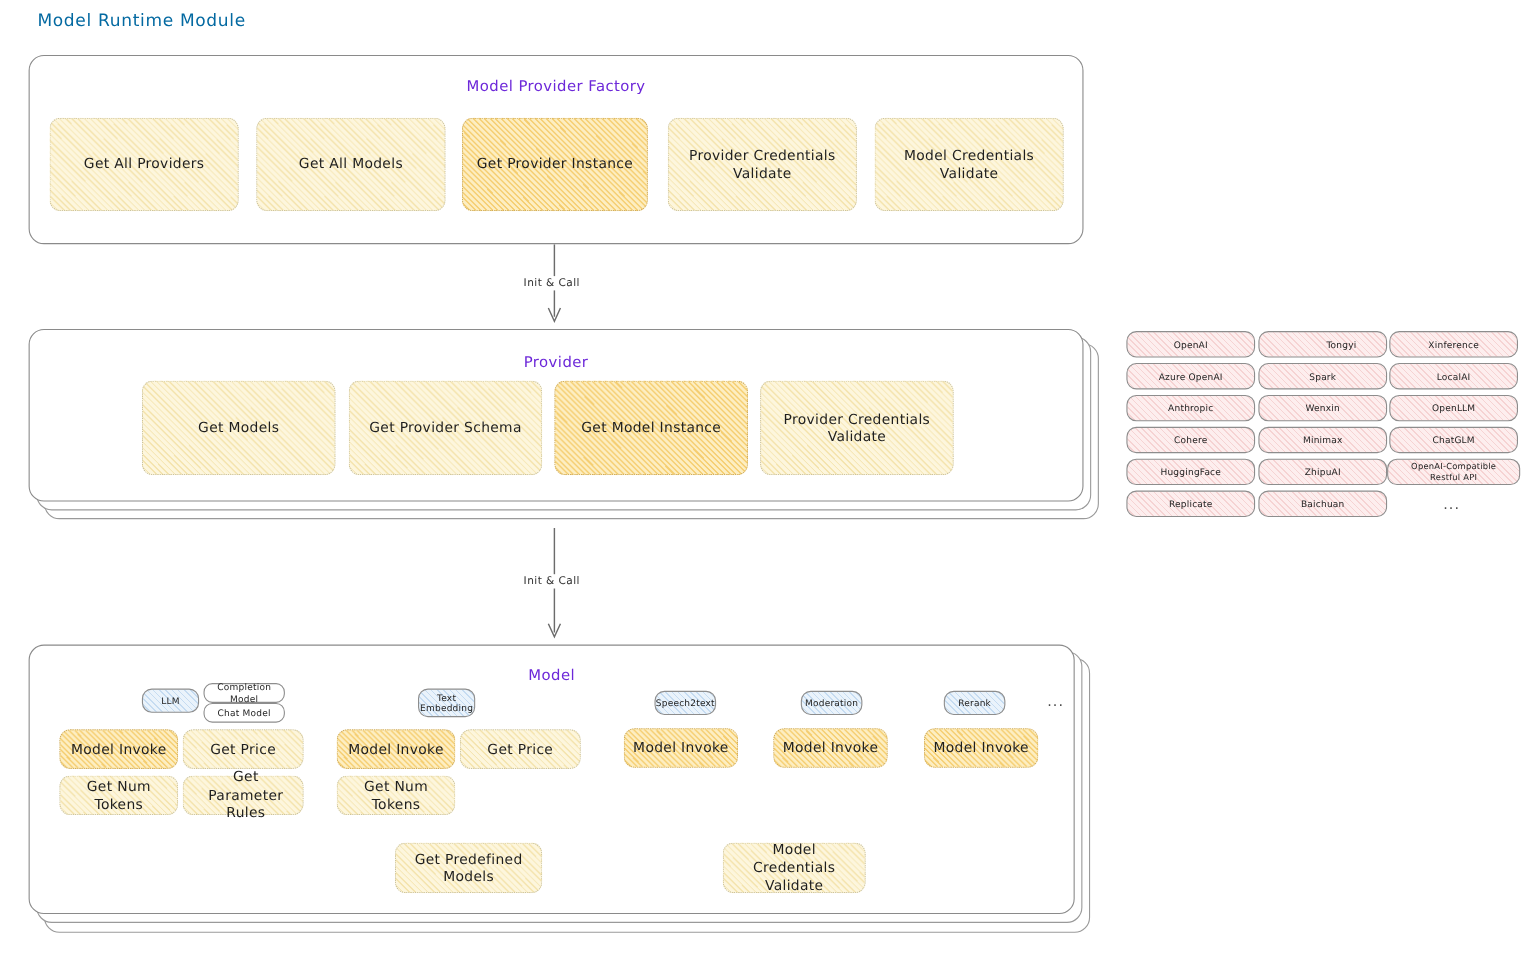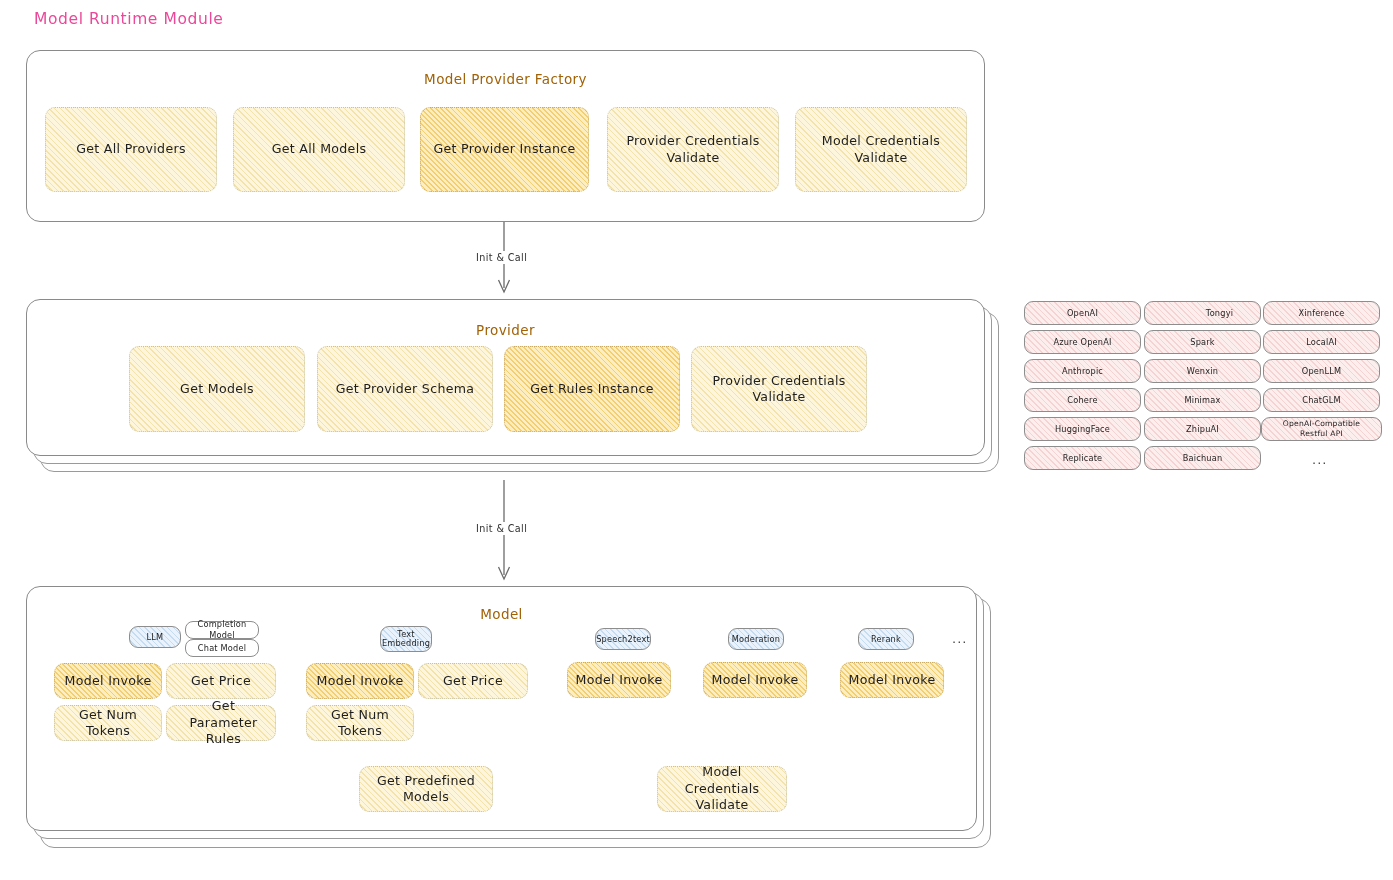--- a/index.html
+++ b/index.html
@@ -15,38 +15,38 @@
 
   #canvas { position: relative; width: 1393px; height: 880px; }
 
   
   .hand { font-family: "DejaVu Sans", sans-serif; letter-spacing: .3px; }
 
   .page-title {
     position: absolute;
     left: 34px; top: 10px;
     font-size: 15.5px;
-    color: #ec4899;
+    color: #0369a1;
     font-weight: 400;
     letter-spacing: .6px;
   }
 
   
   .container {
     position: absolute;
     background: #ffffff;
     border: 1.4px solid #8a8a8a;
     border-radius: 14px;
   }
   .container-title {
     position: absolute;
     left: 0; right: 0;
     text-align: center;
     font-size: 13.5px;
-    color: #a16207;
+    color: #6d28d9;
     letter-spacing: .4px;
   }
 
   
   .stack-layer {
     position: absolute;
     border: 1.3px solid #9a9a9a;
     border-radius: 14px;
     background: #ffffff;
     z-index: 0;
@@ -189,21 +189,21 @@
     <div class="container-title hand" style="top:22px;">Provider</div>
   </div>
 
   <div class="node n-cream hand" style="left:129px; top:346px; width:176px; height:86px; z-index:3;">
     <span>Get Models</span>
   </div>
   <div class="node n-cream hand" style="left:317px; top:346px; width:176px; height:86px; z-index:3;">
     <span>Get Provider Schema</span>
   </div>
   <div class="node n-gold hand" style="left:504px; top:346px; width:176px; height:86px; z-index:3;">
-    <span>Get Rules Instance</span>
+    <span>Get Model Instance</span>
   </div>
   <div class="node n-cream hand" style="left:691px; top:346px; width:176px; height:86px; z-index:3;">
     <span>Provider Credentials Validate</span>
   </div>
 
   <div class="node n-pink hand" style="left:1024px; top:301px; width:117px; height:24px;">
     <span>OpenAI</span>
   </div>
   <div class="node n-pink hand" style="left:1024px; top:330px; width:117px; height:24px;">
     <span>Azure OpenAI</span>

